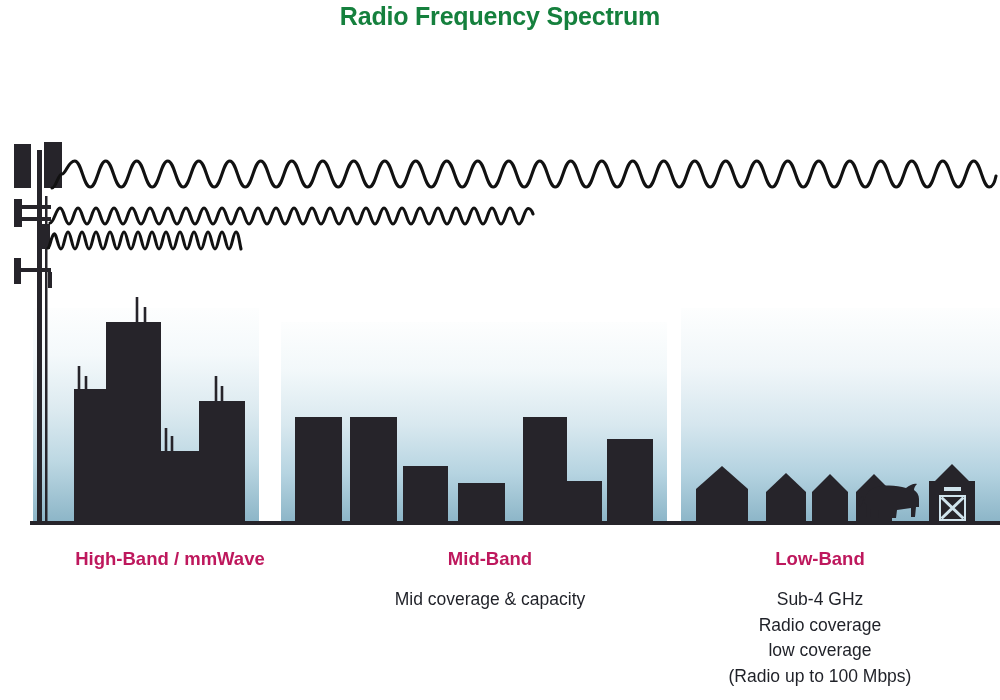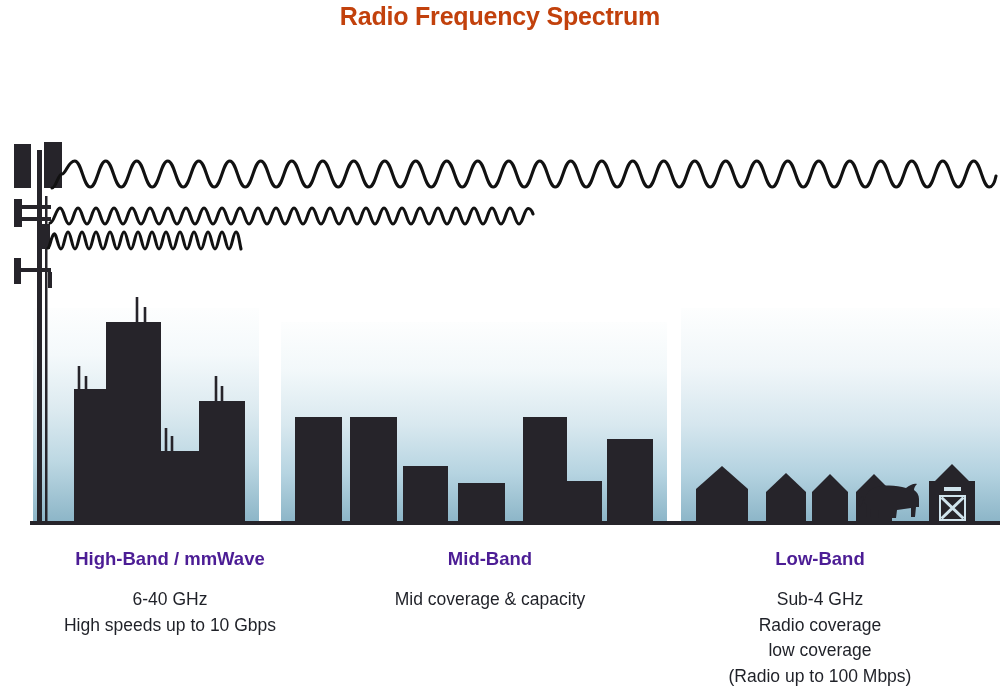--- a/index.html
+++ b/index.html
@@ -18,40 +18,40 @@
 
   #chart-title {
     position: absolute;
     top: 2px;
     left: 0;
     width: 1000px;
     text-align: center;
     font-size: 25px;
     font-weight: bold;
     letter-spacing: -0.2px;
-    color: #c2410c;
+    color: #15803d;
   }
 
   #scene {
     position: absolute;
     left: 0;
     top: 0;
     width: 1000px;
     height: 700px;
   }
 
   .band-caption {
     position: absolute;
     text-align: center;
     width: 340px;
   }
   .band-name {
     font-size: 18.5px;
     font-weight: bold;
-    color: #4c1d95;
+    color: #be185d;
     white-space: nowrap;
   }
   .band-desc {
     margin-top: 17px;
     font-size: 17.5px;
     line-height: 25.5px;
     color: #1f2128;
     font-weight: normal;
   }
   .band-desc div { white-space: nowrap; }
@@ -254,24 +254,20 @@
              C 183 232 184 249 187 249 C 190 249 191 232 194 232
              C 197 232 198 249 201 249 C 204 249 205 232 208 232
              C 211 232 212 249 215 249 C 218 249 219 232 222 232
              C 225 232 226 249 229 249 C 232 249 233 232 236 232
              C 238.5 232 239.5 243 241 249"></path>
   </g>
 </svg>
 
 <div class="band-caption" id="cap-high">
   <div class="band-name">High-Band / mmWave</div>
-  <div class="band-desc">
-    <div>6-40 GHz</div>
-    <div>High speeds up to 10 Gbps</div>
-  </div>
 </div>
 
 <div class="band-caption" id="cap-mid">
   <div class="band-name">Mid-Band</div>
   <div class="band-desc">
     <div>Mid coverage &amp; capacity</div>
   </div>
 </div>
 
 <div class="band-caption" id="cap-low">

